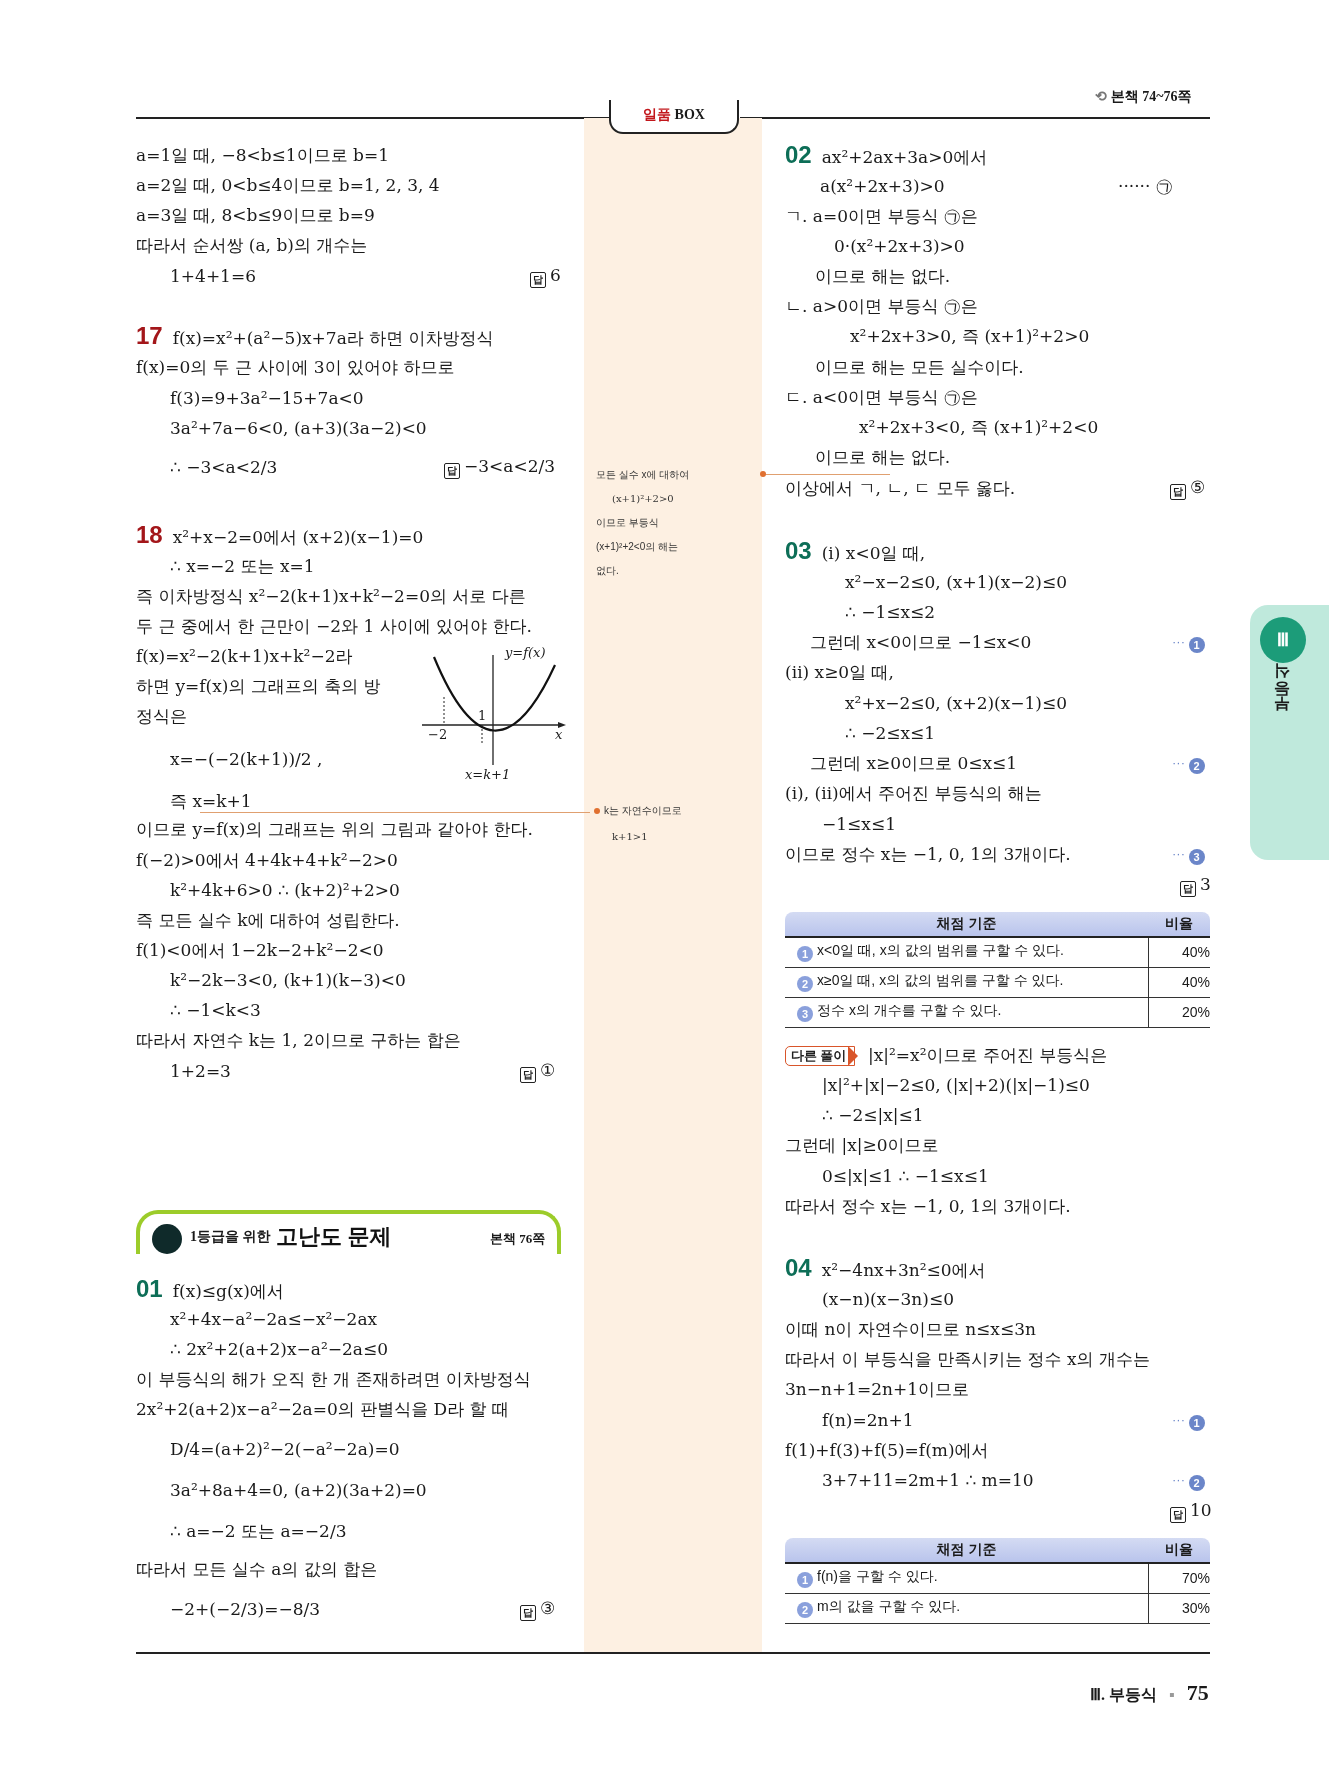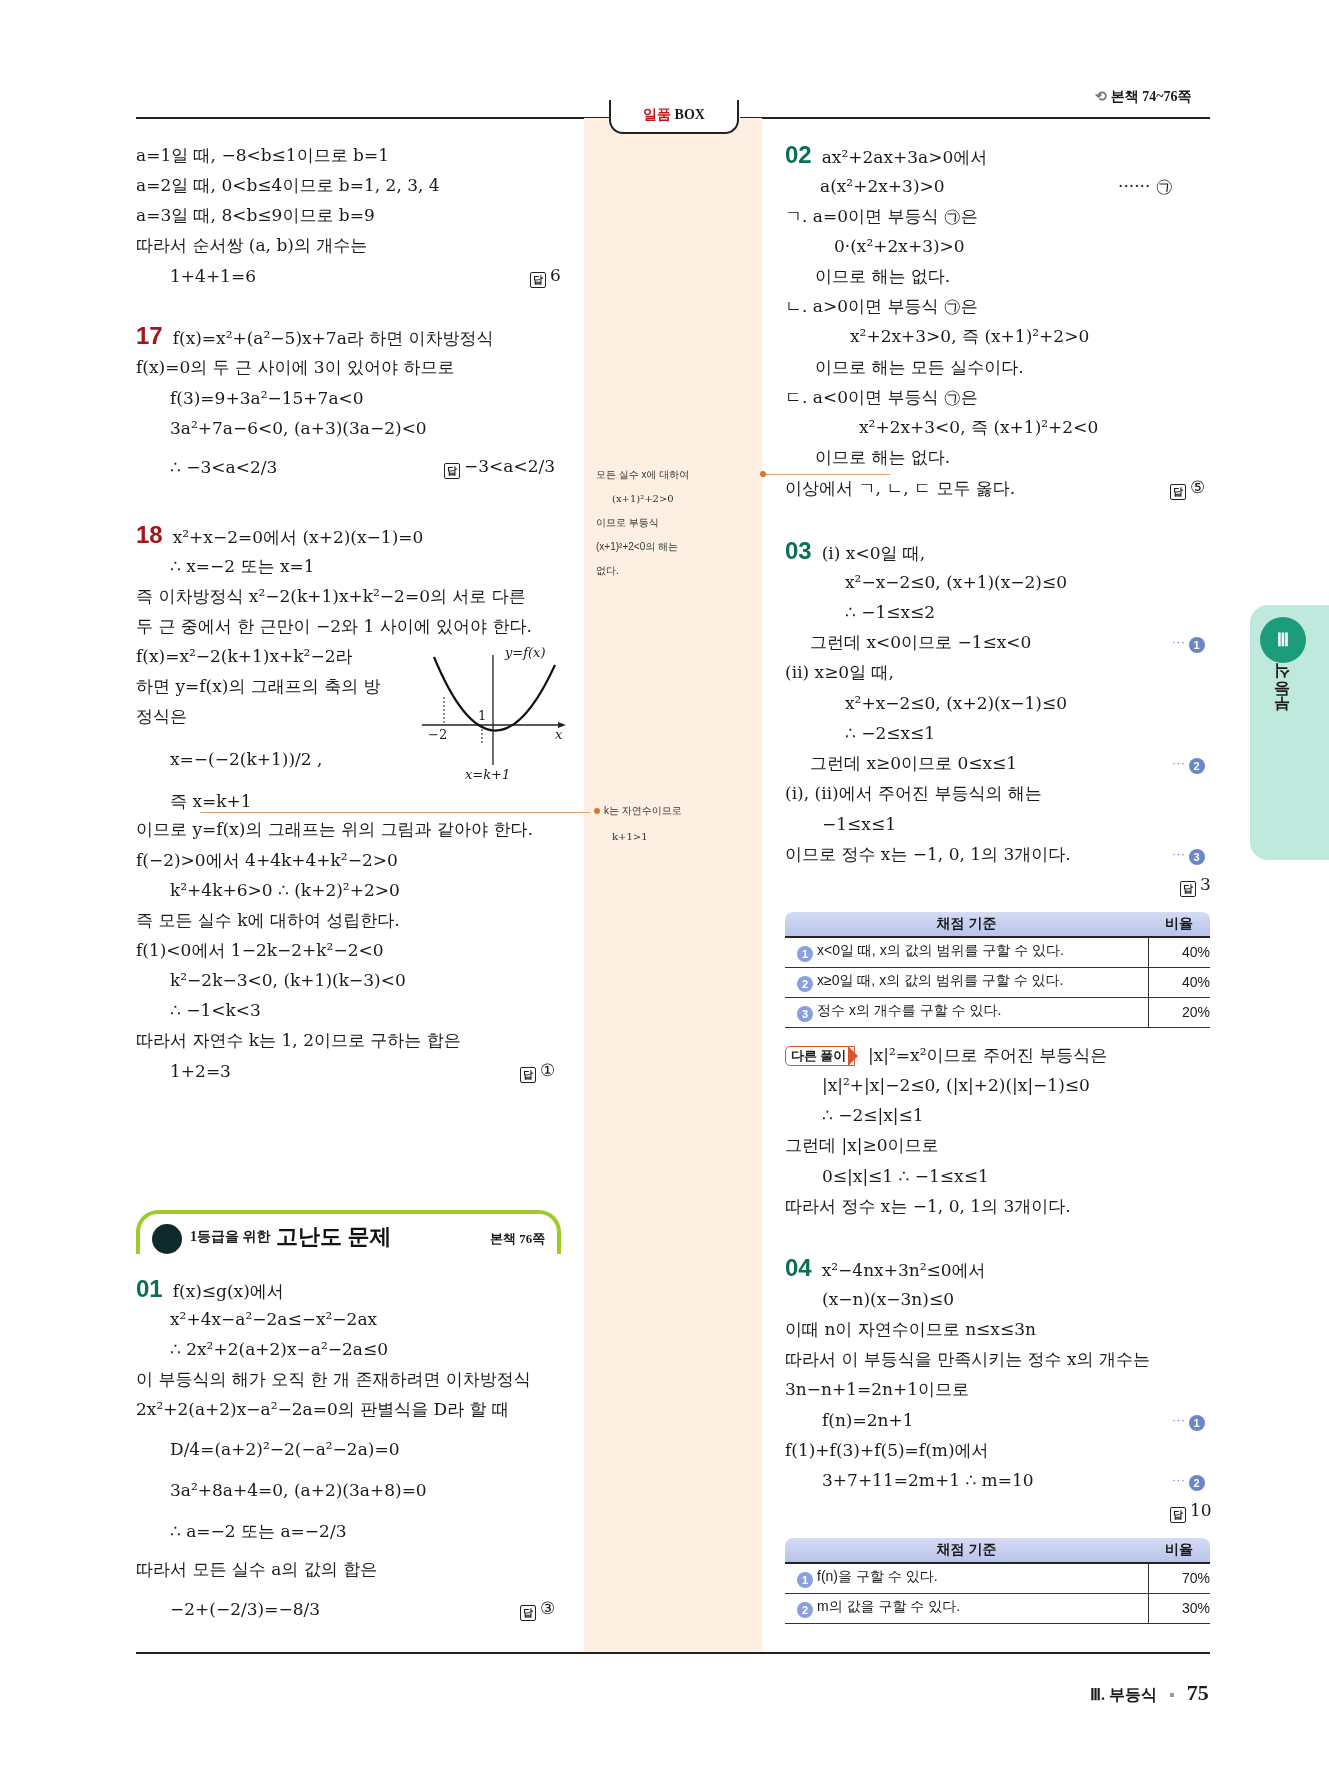--- a/index.html
+++ b/index.html
@@ -102,21 +102,21 @@
   <div class="abs sans" style="left:350px;top:16px;font-size:13px;font-weight:700;">본책 76쪽</div>
 </div>
 
 <div>
   <div class="line" style="left:136px;top:1278px;"><span class="qnum q-green">01</span><span>f(x)≤g(x)에서</span></div>
   <div class="line" style="left:170px;top:1308px;">x²+4x−a²−2a≤−x²−2ax</div>
   <div class="line" style="left:170px;top:1338px;">∴ 2x²+2(a+2)x−a²−2a≤0</div>
   <div class="line" style="left:136px;top:1368px;">이 부등식의 해가 오직 한 개 존재하려면 이차방정식</div>
   <div class="line" style="left:136px;top:1398px;">2x²+2(a+2)x−a²−2a=0의 판별식을 D라 할 때</div>
   <div class="line" style="left:170px;top:1438px;">D/4=(a+2)²−2(−a²−2a)=0</div>
-  <div class="line" style="left:170px;top:1479px;">3a²+8a+4=0,        (a+2)(3a+8)=0</div>
+  <div class="line" style="left:170px;top:1479px;">3a²+8a+4=0,        (a+2)(3a+2)=0</div>
   <div class="line" style="left:170px;top:1520px;">∴ a=−2 또는 a=−2/3</div>
   <div class="line" style="left:136px;top:1558px;">따라서 모든 실수 a의 값의 합은</div>
   <div class="line" style="left:170px;top:1598px;">−2+(−2/3)=−8/3</div>
   <div class="ans" style="left:520px;top:1598px;"><span class="ans-box">답</span><span>③</span></div>
 </div>
 
 <div>
   <div class="side-note" style="left:596px;top:464px;">모든 실수 x에 대하여</div>
   <div class="side-note" style="left:612px;top:488px;font-family:'DejaVu Serif',serif;">(x+1)²+2&gt;0</div>
   <div class="side-note" style="left:596px;top:512px;">이므로 부등식</div>

